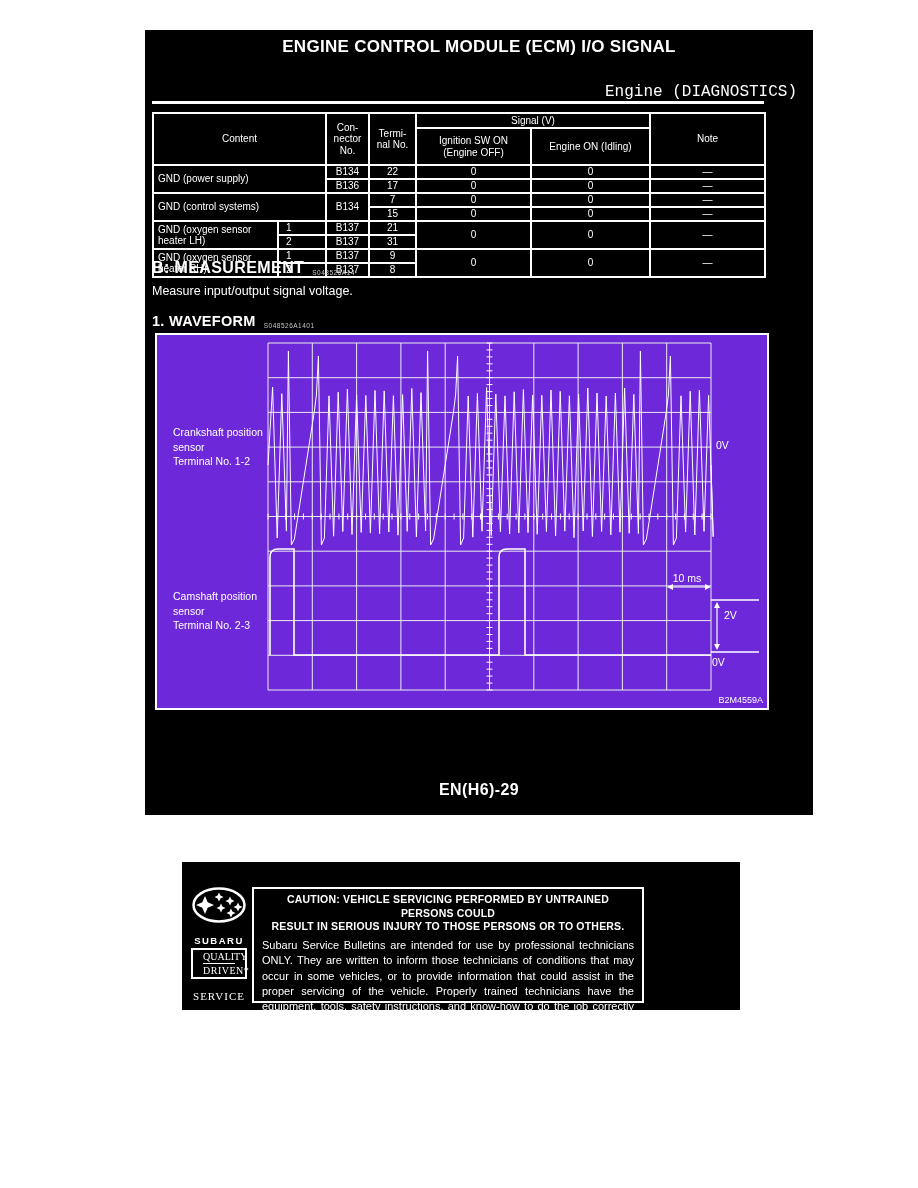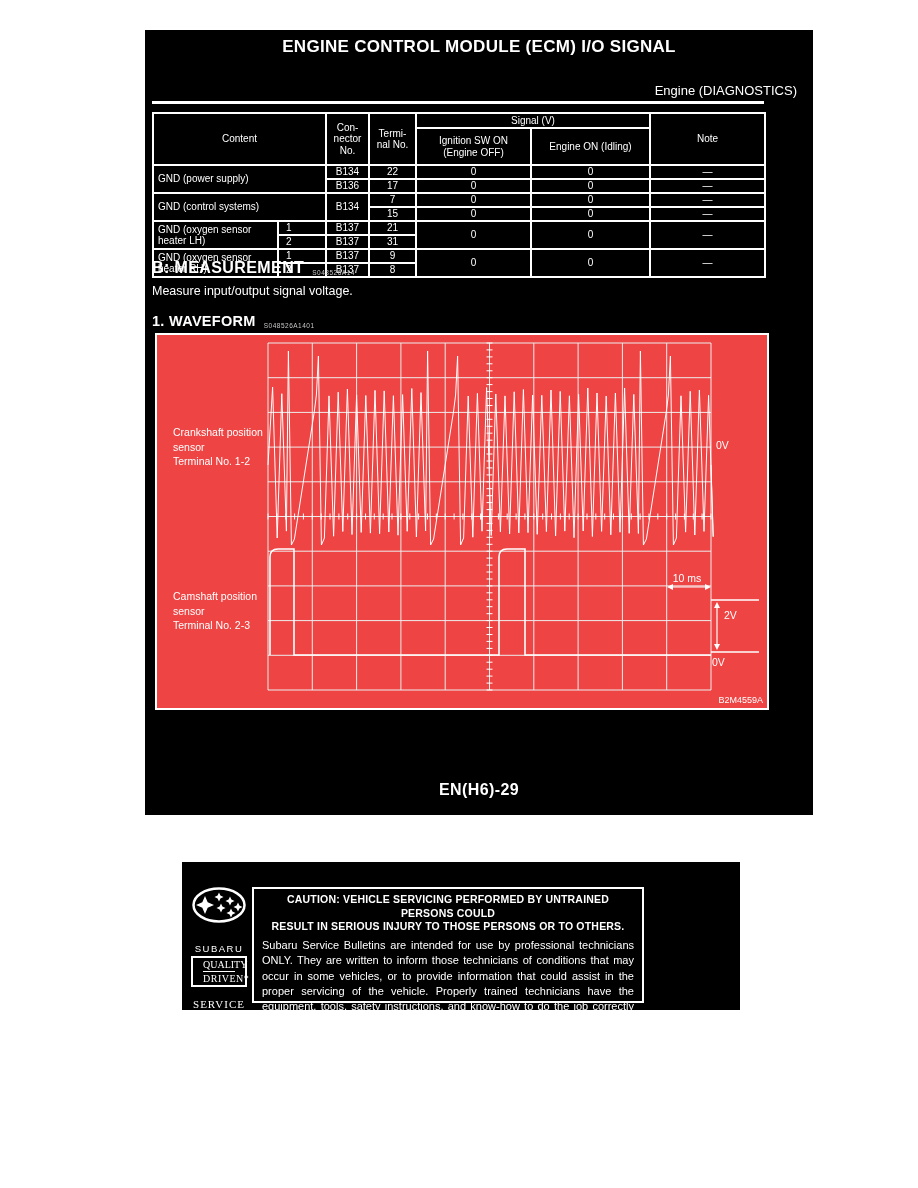--- a/index.html
+++ b/index.html
@@ -12,21 +12,21 @@
   
   .main-panel{
     position:absolute;left:145px;top:30px;width:632px;height:785px;
     background:#000;color:#fff;padding-left:36px;
   }
   .page-title{
     position:absolute;left:0;top:7px;width:100%;text-align:center;
     font-size:17px;font-weight:bold;letter-spacing:.3px;
   }
   .page-subtitle{
-    position:absolute;right:16px;top:53px;font-size:13px;
+    position:absolute;right:16px;top:53px;font-size:16px;font-family:Liberation Mono, monospace;
   }
   .header-rule{
     position:absolute;left:7px;top:71px;width:612px;height:3px;background:#fff;
   }
 
   
   .io-table{
     position:absolute;left:7px;top:82px;width:612px;
     border-collapse:collapse;table-layout:fixed;
     font-size:10px;color:#fff;
@@ -53,21 +53,21 @@
     font-size:6.5px;font-weight:normal;color:#c8c8c8;margin-left:8px;
     letter-spacing:.5px;position:relative;top:2px;
   }
   .measure-text{
     position:absolute;left:7px;top:254px;font-size:12.5px;color:#fff;
   }
 
   
   .figure{
     position:absolute;left:10px;top:303px;width:610px;height:373px;
-    border:2px solid #fff;background:#ef4444;box-sizing:content-box;
+    border:2px solid #fff;background:#6d28d9;box-sizing:content-box;
   }
   .figure svg{position:absolute;left:0;top:0;}
   .fig-label{
     position:absolute;color:#fff;font-size:10.5px;line-height:1.4;
   }
   .crank-label{left:16px;top:90px;}
   .cam-label{left:16px;top:254px;}
   .crank-zero{left:559px;top:103px;}
   .time-label{left:504px;top:236px;width:52px;text-align:center;}
   .volt-label{left:567px;top:273px;}
@@ -81,21 +81,21 @@
 
   
   .caution-panel{
     position:absolute;left:182px;top:862px;width:558px;height:148px;
     background:#000;color:#fff;
   }
   .logo-block{
     position:absolute;left:6px;top:24px;width:62px;text-align:center;
   }
   .brand-text{
-    font-size:9.5px;font-weight:normal;letter-spacing:1.5px;margin-top:15px;
+    font-size:9.5px;font-weight:bold;letter-spacing:1.5px;margin-top:7px;
   }
   .qd-box{
     border:2px solid #fff;margin:2px 3px 0 3px;
     font-family:"Liberation Serif",serif;font-size:10px;line-height:1.1;
     padding:1px 10px;
   }
   .qd-box .q{border-bottom:1.5px solid #fff;padding-bottom:1px;}
   .qd-box .d{padding-top:1px;letter-spacing:.5px;}
   .service-text{
     font-family:"Liberation Serif",serif;font-size:11px;letter-spacing:1px;margin-top:11px;

